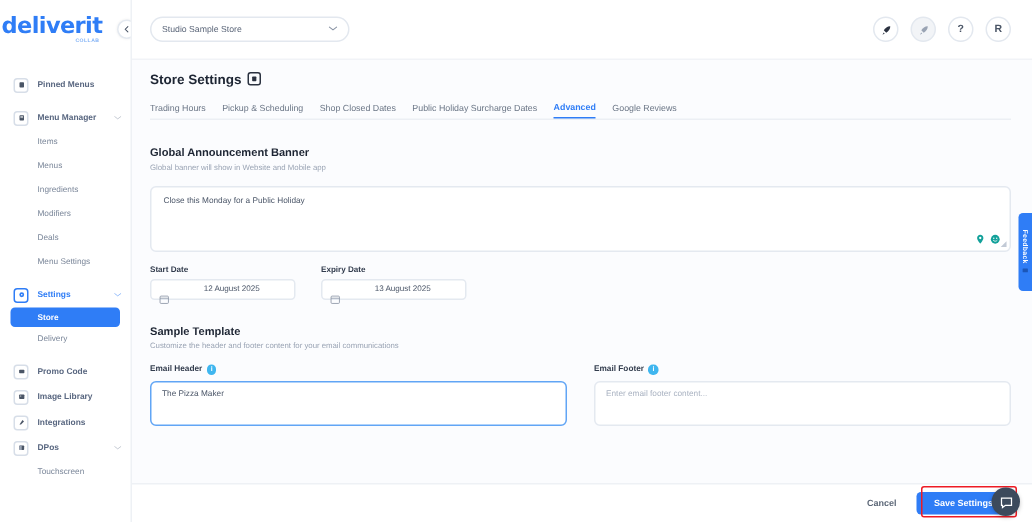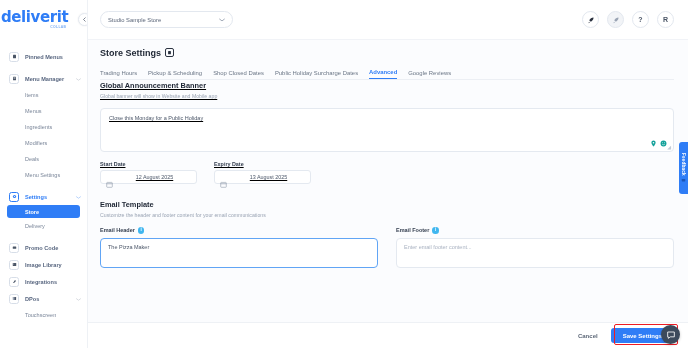--- a/index.html
+++ b/index.html
@@ -100,21 +100,21 @@
   }
   .title-ico {
     width: 9px; height: 9px; border: 1px solid #2b3240; border-radius: 2px;
     display:flex; align-items:center; justify-content:center;
   }
 
   .tabs { display:flex; align-items:flex-end; gap: 11px; border-bottom: 1px solid #eceff4; height: 15px; }
   .tab { font-size: 5.9px; color: #6b7686; padding-bottom: 3px; white-space: nowrap; font-weight: 500; }
   .tab.active { color: #2f7df6; font-weight: 700; border-bottom: 1.4px solid #2f7df6; }
 
-  .panel { margin-top: 1px; text-decoration: underline; }
+  .panel { margin-top: 17px; }
   .sec-title { font-size: 7.4px; font-weight: 700; color: #1d2533; }
   .sec-sub { font-size: 5.2px; color: #9aa4b4; margin-top: 3px; }
 
   .banner-box {
     margin-top: 9px; height: 44px; border: 1px solid #e4e9f0; border-radius: 4px;
     background:#fff; position: relative; padding: 6px 8px;
   }
   .banner-text { font-size: 5.5px; color: #4c5769; }
   .banner-icons { position:absolute; right: 6px; bottom: 4px; display:flex; gap: 3px; align-items:center; }
   .tiny-ico { width: 7px; height: 7px; display:flex; align-items:center; justify-content:center; }
@@ -420,21 +420,21 @@
                     <line x1="1" y1="4" x2="9" y2="4" stroke="#8b95a6" stroke-width=".8"></line>
                   </svg>
               </span>
               <span class="date-val">13 August 2025</span>
             </div>
           </div>
         </div>
       </div>
 
       <div class="email-sec">
-        <div class="sec-title">Email Template</div>
+        <div class="sec-title">Sample Template</div>
         <div class="sec-sub">Customize the header and footer content for your email communications</div>
 
         <div class="email-row">
           <div class="email-col">
             <div class="email-label">
               <span>Email Header</span>
               <span class="info-ico">i</span>
             </div>
             <div class="email-box focused">
               <span>The Pizza Maker</span>

